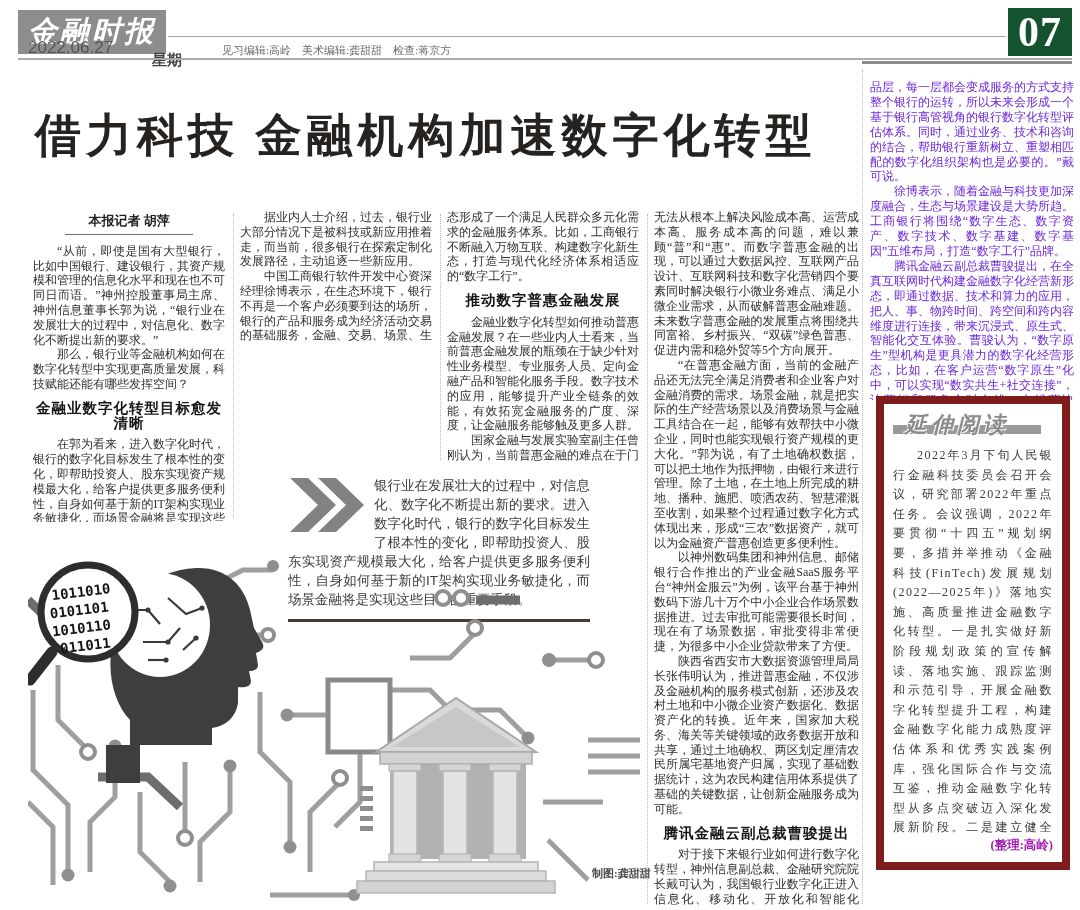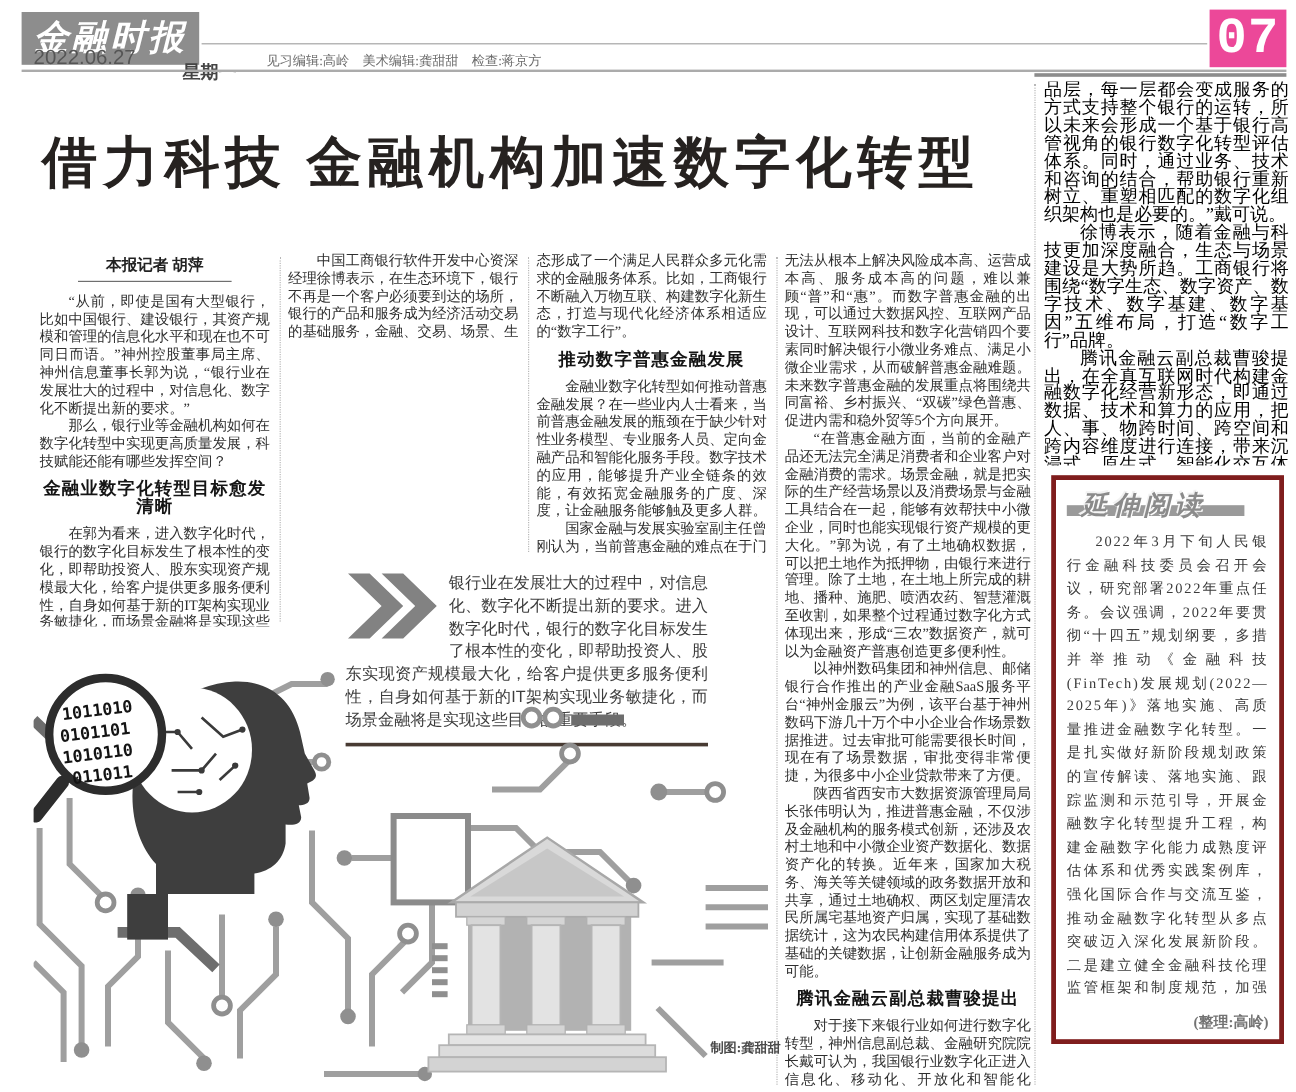--- a/index.html
+++ b/index.html
@@ -9,22 +9,22 @@
   .logo{position:absolute;left:18px;top:10px;width:148px;height:44px;background:#8d8d8d;
         color:#fff;display:flex;align-items:center;justify-content:center;
         font-family:"DejaVu Serif",serif;font-style:italic;font-weight:bold;
         font-size:29px;letter-spacing:3px;}
   .hline-thin{position:absolute;left:168px;top:36px;width:838px;height:1px;background:#a5a5a5;}
   .date{position:absolute;left:28px;top:38px;font-size:17px;color:#555;font-family:"Liberation Sans",sans-serif;}
   .weekday{position:absolute;left:152px;top:51px;font-size:15px;font-weight:bold;color:#444;}
   .staff{position:absolute;left:222px;top:43px;font-size:11px;color:#6b6b6b;}
   .section-name{position:absolute;right:200px;top:22px;font-size:30px;color:#4c4c4c;
         font-family:"Liberation Sans",sans-serif;letter-spacing:4px;}
-  .pagenum{position:absolute;left:1008px;top:8px;width:64px;height:48px;background:#ec4899;
-        color:#fff;font-family:Liberation Mono, monospace;font-weight:bold;font-size:42px;
+  .pagenum{position:absolute;left:1008px;top:8px;width:64px;height:48px;background:#14532d;
+        color:#fff;font-family:Liberation Serif, serif;font-weight:bold;font-size:42px;
         display:flex;align-items:center;justify-content:center;letter-spacing:1px;}
   .hrule{position:absolute;left:18px;top:58px;width:1054px;height:2px;background:#ababab;}
   .hrule2{position:absolute;left:862px;top:61px;width:210px;height:3px;background:#8c8c8c;}
   
   .headline{position:absolute;left:35px;top:104px;width:828px;font-size:46px;font-weight:bold;
         color:#262220;letter-spacing:5px;line-height:1.4;white-space:nowrap;}
   
   .col{position:absolute;top:210px;font-size:12px;line-height:14.8px;text-align:justify;
         color:#2f2f2f;overflow:hidden;}
   #col1{left:33px;width:192px;height:312px;}
@@ -45,32 +45,32 @@
   
   .pullquote{position:absolute;left:288px;top:476px;width:302px;}
   .pq-chev{float:left;margin:0 8px 2px 0;}
   .pq-text{font-family:"Liberation Sans",sans-serif;font-size:13.5px;line-height:19px;
         color:#3c3c3c;text-align:justify;}
   .pq-rule{clear:both;height:3px;background:#483b33;margin-top:10px;}
   
   .illus{position:absolute;left:28px;top:540px;width:615px;height:368px;}
   .illus-credit{position:absolute;left:592px;top:866px;font-size:11px;font-weight:bold;color:#4a4a4a;}
   
-  .sidebar-cont{position:absolute;left:870px;top:68px;width:204px;height:320px;
-        font-size:15px;line-height:14.9px;text-align:justify;color:#000000;overflow:hidden;}
+  .sidebar-cont{position:absolute;left:870px;top:80px;width:204px;height:320px;
+        font-size:12px;line-height:14.9px;text-align:justify;color:#6d28d9;overflow:hidden;}
   .ext-box{position:absolute;left:876px;top:396px;width:194px;height:474px;
-        border:4px solid #7f1d1d;background:#fff;box-sizing:border-box;padding:6px 9px;}
+        border:8px solid #7f1d1d;background:#fff;box-sizing:border-box;padding:6px 9px;}
   .ext-title-wrap{position:relative;height:36px;}
   .ext-bar{position:absolute;left:0px;top:15px;width:148px;height:9px;background:#9a9a9a;}
   .ext-title{position:absolute;left:12px;top:0px;font-style:italic;font-weight:bold;
         font-size:22px;color:#8b8b8b;letter-spacing:4px;
         text-shadow:1px 1px 0 #ffffff,-1px -1px 0 #f2f2f2;}
   .ext-body{font-size:12px;line-height:19.6px;letter-spacing:1.5px;text-align:justify;
         text-indent:2em;color:#3a3a3a;height:388px;overflow:hidden;}
-  .ext-credit{text-align:right;font-weight:bold;font-size:12.5px;color:#737373;margin-top:14px;}
+  .ext-credit{text-align:right;font-weight:bold;font-size:12.5px;color:#a21caf;margin-top:3px;}
 </style>
 </head>
 <body>
 
 <div class="page">
 
   <div class="logo">金融时报</div>
   <div class="hline-thin"></div>
   <div class="date">2022.06.27</div>
   <div class="weekday">星期一</div>
@@ -90,20 +90,21 @@
     <div class="byline">本报记者 胡萍</div>
     <div class="byline-rule"></div>
     <p class="para">“从前，即使是国有大型银行，比如中国银行、建设银行，其资产规模和管理的信息化水平和现在也不可同日而语。”神州控股董事局主席、神州信息董事长郭为说，“银行业在发展壮大的过程中，对信息化、数字化不断提出新的要求。”</p>
     <p class="para">那么，银行业等金融机构如何在数字化转型中实现更高质量发展，科技赋能还能有哪些发挥空间？</p>
     <div class="subhead">金融业数字化转型目标愈发清晰</div>
     <p class="para">在郭为看来，进入数字化时代，银行的数字化目标发生了根本性的变化，即帮助投资人、股东实现资产规模最大化，给客户提供更多服务便利性，自身如何基于新的IT架构实现业务敏捷化，而场景金融将是实现这些目标的重要手段。</p>
 
   </div>
 
   <div class="col" id="col2">
+    <p class="para">据业内人士介绍，过去，银行业大部分情况下是被科技或新应用推着走，而当前，很多银行在探索定制化发展路径，主动追逐一些新应用。</p>
     <p class="para">中国工商银行软件开发中心资深经理徐博表示，在生态环境下，银行不再是一个客户必须要到达的场所，银行的产品和服务成为经济活动交易的基础服务，金融、交易、场景、生</p>
   </div>
 
   <div class="col" id="col3">
     <p class="noindent">态形成了一个满足人民群众多元化需求的金融服务体系。比如，工商银行不断融入万物互联、构建数字化新生态，打造与现代化经济体系相适应的“数字工行”。</p>
     <div class="subhead">推动数字普惠金融发展</div>
     <p class="para">金融业数字化转型如何推动普惠金融发展？在一些业内人士看来，当前普惠金融发展的瓶颈在于缺少针对性业务模型、专业服务人员、定向金融产品和智能化服务手段。数字技术的应用，能够提升产业全链条的效能，有效拓宽金融服务的广度、深度，让金融服务能够触及更多人群。</p>
     <p class="para">国家金融与发展实验室副主任曾刚认为，当前普惠金融的难点在于门槛高、手续繁、周期长、效率低、审批严、条件多，传统产品模式</p>
   </div>
 

